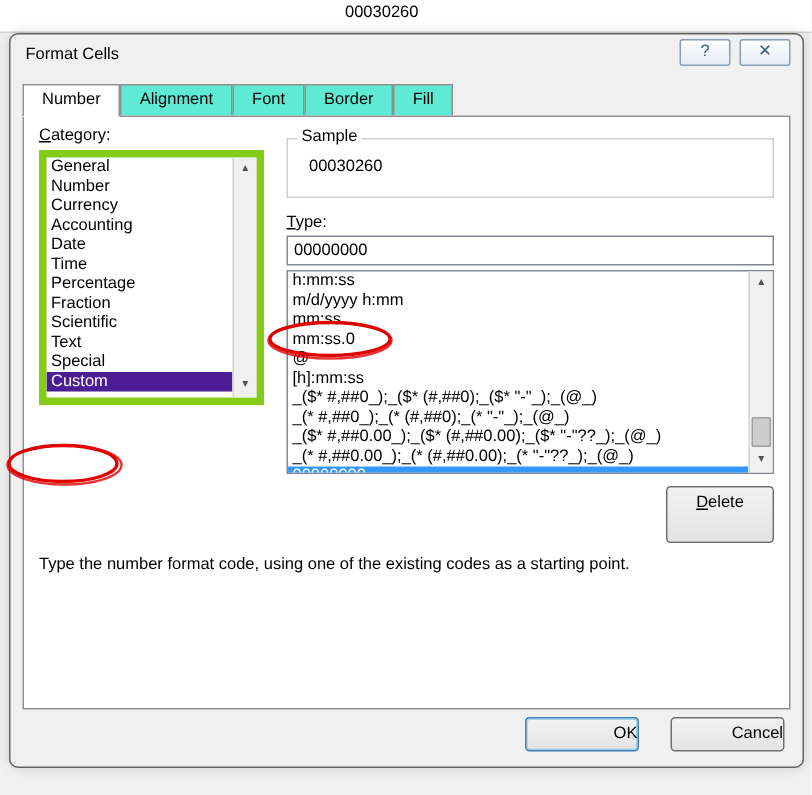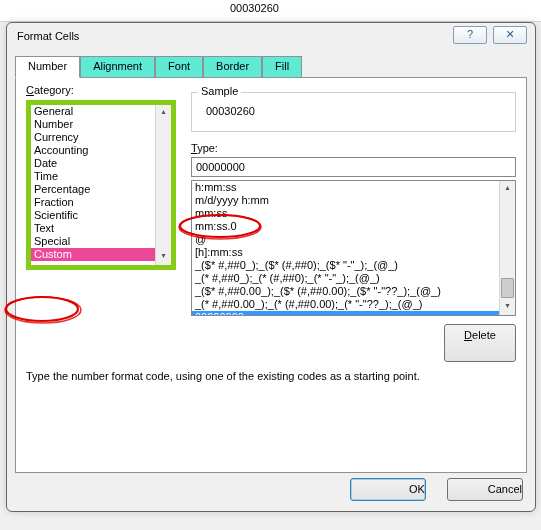--- a/index.html
+++ b/index.html
@@ -33,21 +33,21 @@
   }
   .cat-label { position: absolute; top: 6px; left: 10px; }
   .cat-label u { text-decoration: underline; }
   .category-list {
     position: absolute; top: 22px; left: 10px; width: 150px; height: 170px;
     border: 5px solid #84cc16; background: #fff; overflow: hidden;
     display: flex;
   }
   .category-items { flex: 1; }
   .cat-item { padding: 0px 3px; cursor: default; line-height: 13px; }
-  .cat-item.selected { background: #ec4899; color: #fff; }
+  .cat-item.selected { background: #4c1d95; color: #fff; }
   .cat-scroll { width: 16px; background: #f0f0f0; border-left: 1px solid #d4d4d4; position: relative; }
   .scroll-arrow { height: 16px; text-align: center; line-height: 14px; color: #555; font-size: 8px; }
   .sample-box {
     position: absolute; top: 14px; left: 175px; right: 10px; height: 40px;
     border: 1px solid #d0d0d0; padding: 4px 8px;
   }
   .sample-box legend { position: absolute; top: -8px; left: 6px; background: #fff; padding: 0 3px; }
   .sample-val { margin-top: 8px; margin-left: 6px; }
   .type-label { position: absolute; top: 64px; left: 175px; }
   .type-input {

